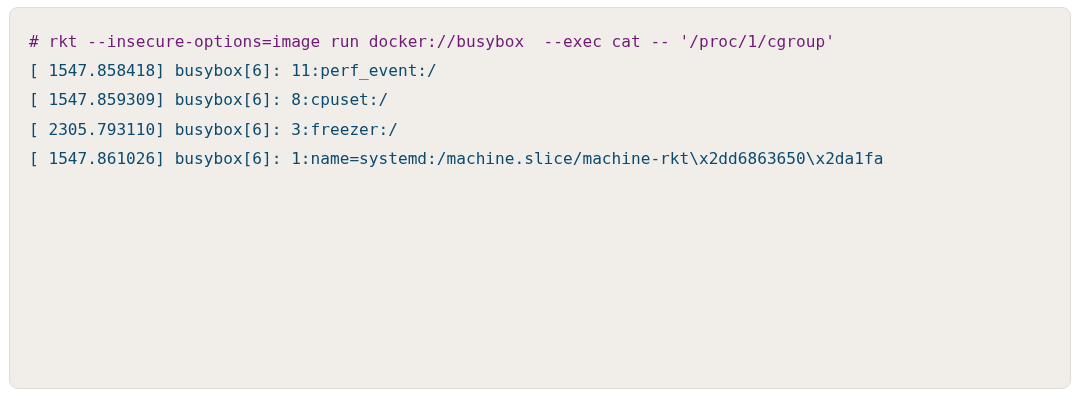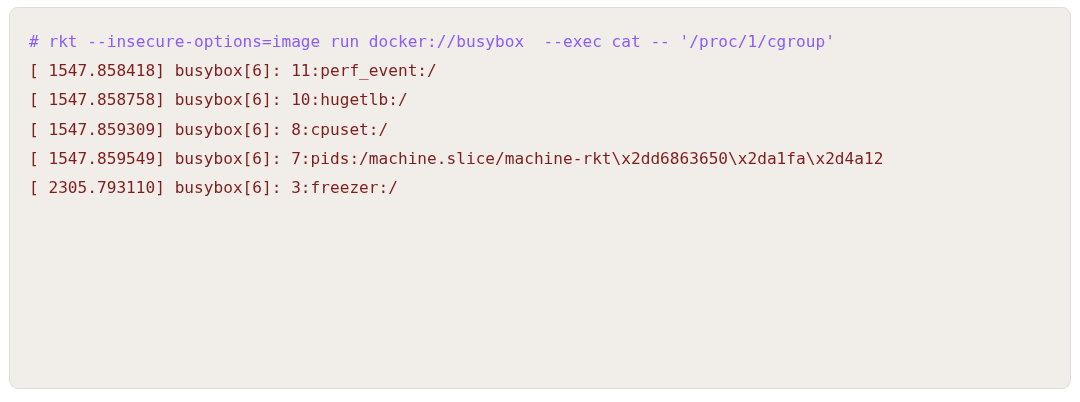--- a/index.html
+++ b/index.html
@@ -39,48 +39,47 @@
     overflow: hidden;
   }
 
   .term-line {
     display: block;
     white-space: pre;
     font-family: "DejaVu Sans Mono", "Liberation Mono", monospace;
     font-size: 16.1px;
     line-height: 29.2px;
     height: 29.2px;
-    color: #7f1d1d;
+    color: #0c4a6e;
     letter-spacing: 0.02px;
     overflow: hidden;
     text-overflow: clip;
   }
 
   .term-line.prompt-line {
-    color: #8b5cf6;
+    color: #701a75;
   }
 </style>
 </head>
 <body>
 
 <div id="terminal-card">
   <div id="terminal-body">
 
     <span class="term-line prompt-line"># rkt --insecure-options=image run docker://busybox  --exec cat -- '/proc/1/cgroup'</span>
 
     <span class="term-line">[ 1547.858418] busybox[6]: 11:perf_event:/</span>
 
-    <span class="term-line">[ 1547.858758] busybox[6]: 10:hugetlb:/</span>
 
 
     <span class="term-line">[ 1547.859309] busybox[6]: 8:cpuset:/</span>
 
-    <span class="term-line">[ 1547.859549] busybox[6]: 7:pids:/machine.slice/machine-rkt\x2dd6863650\x2da1fa\x2d4a12</span>
 
 
 
 
     <span class="term-line">[ 2305.793110] busybox[6]: 3:freezer:/</span>
 
 
+    <span class="term-line">[ 1547.861026] busybox[6]: 1:name=systemd:/machine.slice/machine-rkt\x2dd6863650\x2da1fa</span>
 
   </div>
 </div>
 
 </body></html>

